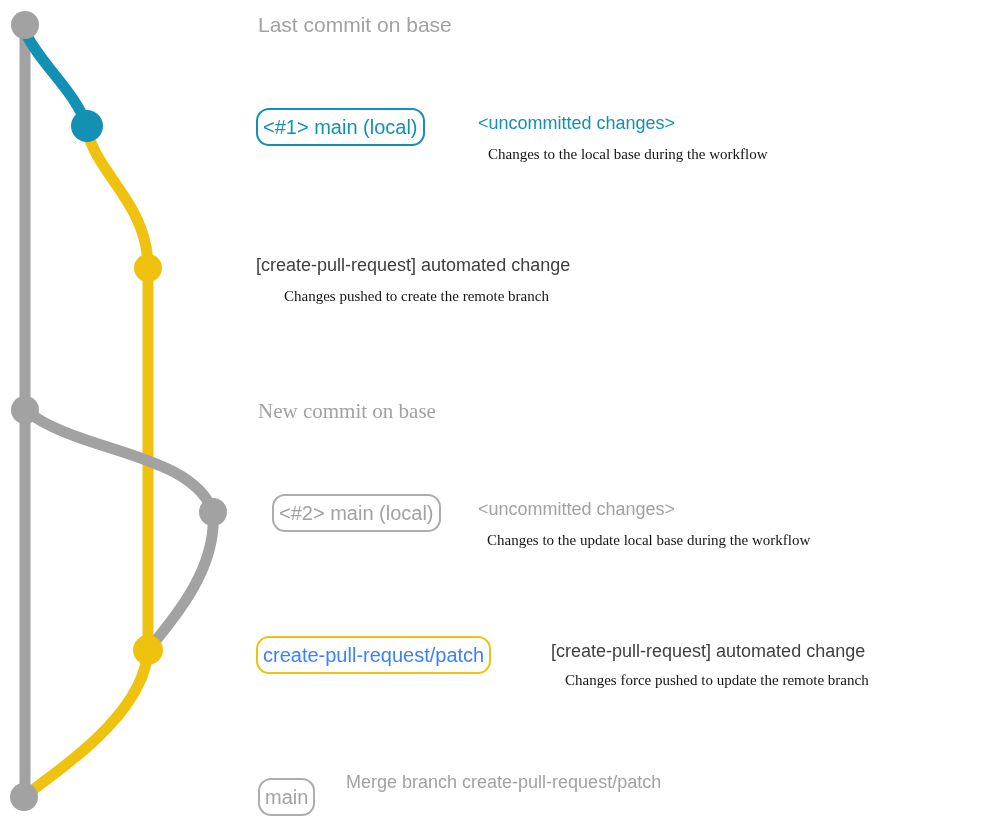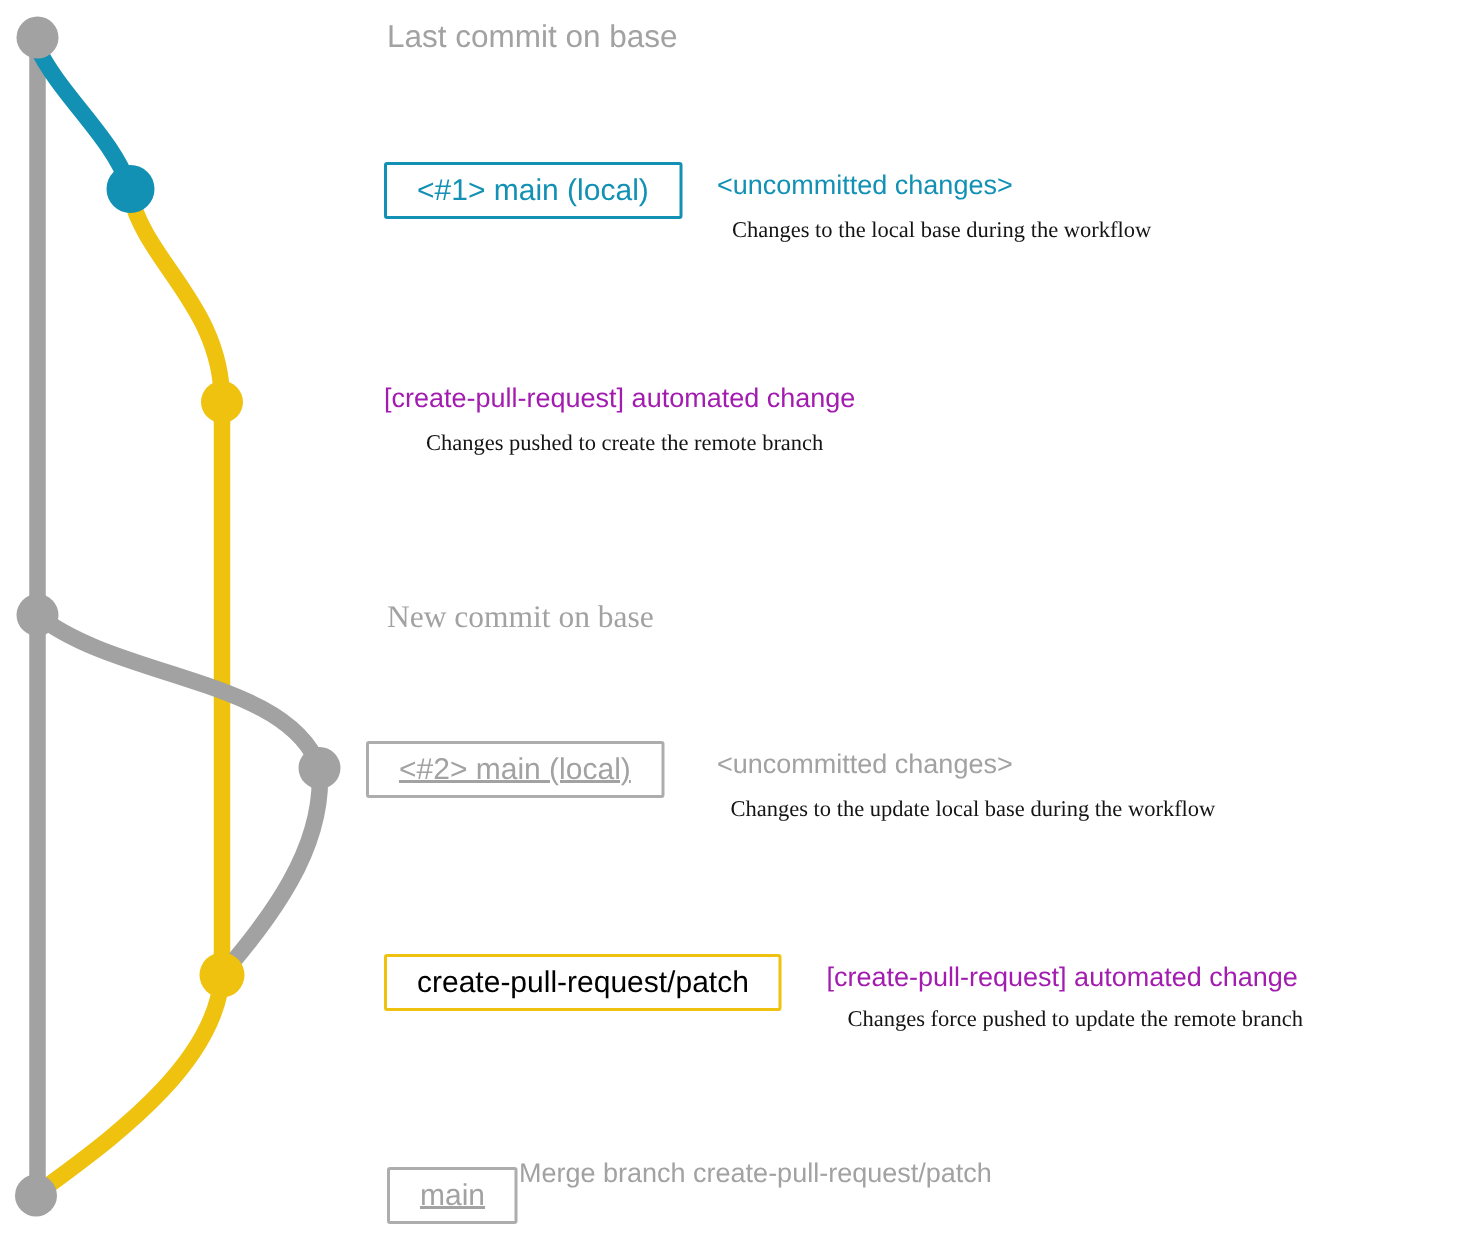--- a/index.html
+++ b/index.html
@@ -14,39 +14,39 @@
   .heading{
     position:absolute;
     font-size:21px;
     color:#a2a2a2;
     white-space:nowrap;
   }
   .badge{
     position:absolute;
     display:inline-block;
     border:2px solid;
-    border-radius:2px;
-    padding:5px 20px;
+    border-radius:13px;
+    padding:5px 5px;
     font-size:20px;
     line-height:1.2;
     white-space:nowrap;
     background:#ffffff;
     box-sizing:border-box;
   }
   .badge.c-blue{color:#1291b5;border-color:#1291b5;}
   .badge.c-gray{color:#a2a2a2;border-color:#adadad;}
-  .badge.c-yellow{color:#000000;border-color:#eec20f;}
+  .badge.c-yellow{color:#3b82f6;border-color:#eec20f;}
   .note{
     position:absolute;
     font-size:18px;
     white-space:nowrap;
   }
   .note.c-blue{color:#1291b5;}
   .note.c-gray{color:#a2a2a2;}
-  .note.c-yellow{color:#a21caf;}
+  .note.c-yellow{color:#404040;}
   .desc{
     position:absolute;
     font-family:Liberation Serif, serif;
     font-size:15px;
     color:#141414;
     white-space:nowrap;
   }
 </style>
 </head>
 <body>
@@ -78,24 +78,24 @@
 
   <div class="badge c-blue" style="left:256px;top:108px;">&lt;#1&gt; main (local)</div>
   <div class="note c-blue" style="left:478px;top:113px;">&lt;uncommitted changes&gt;</div>
   <div class="desc" style="left:488px;top:146px;">Changes to the local base during the workflow</div>
 
   <div class="note c-yellow" style="left:256px;top:255px;">[create-pull-request] automated change</div>
   <div class="desc" style="left:284px;top:288px;">Changes pushed to create the remote branch</div>
 
   <div class="heading" style="left:258px;top:399px;font-family:Liberation Serif, serif;">New commit on base</div>
 
-  <div class="badge c-gray" style="left:244px;top:494px;text-decoration:underline;">&lt;#2&gt; main (local)</div>
+  <div class="badge c-gray" style="left:272px;top:494px;">&lt;#2&gt; main (local)</div>
   <div class="note c-gray" style="left:478px;top:499px;">&lt;uncommitted changes&gt;</div>
   <div class="desc" style="left:487px;top:532px;">Changes to the update local base during the workflow</div>
 
   <div class="badge c-yellow" style="left:256px;top:636px;">create-pull-request/patch</div>
   <div class="note c-yellow" style="left:551px;top:641px;">[create-pull-request] automated change</div>
   <div class="desc" style="left:565px;top:672px;">Changes force pushed to update the remote branch</div>
 
-  <div class="badge c-gray" style="left:258px;top:778px;text-decoration:underline;">main</div>
+  <div class="badge c-gray" style="left:258px;top:778px;">main</div>
   <div class="note c-gray" style="left:346px;top:772px;">Merge branch create-pull-request/patch</div>
 
 </div>
 
 </body></html>

